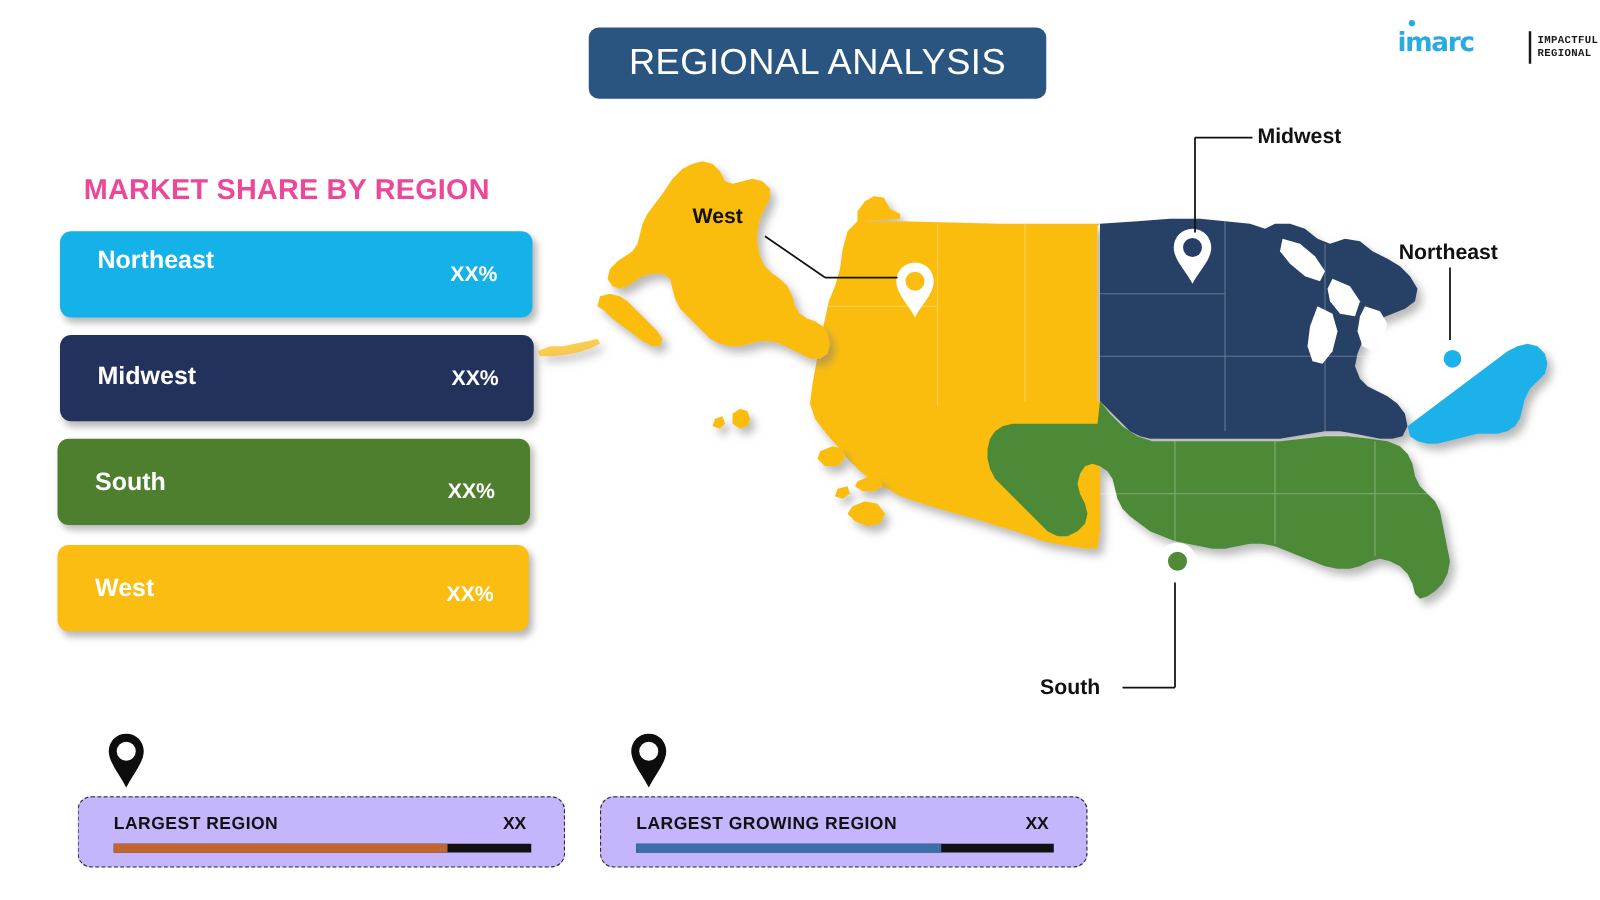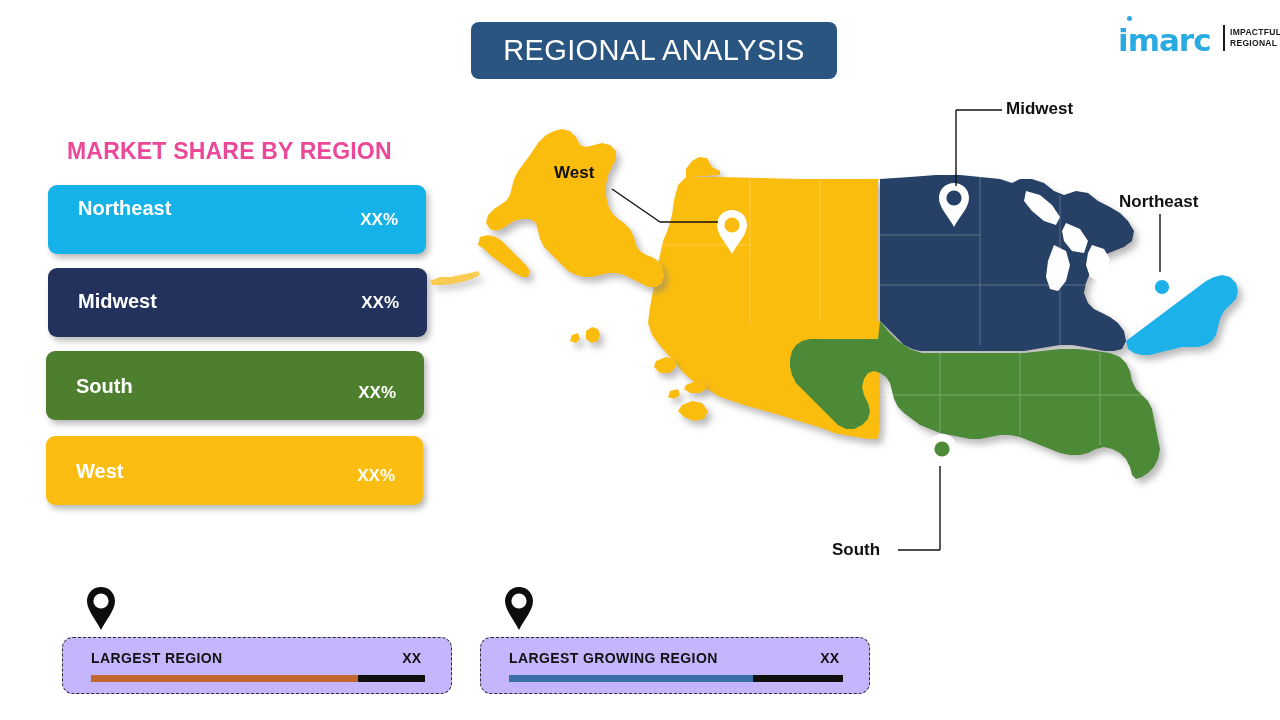--- a/index.html
+++ b/index.html
@@ -25,37 +25,37 @@
     font-size: 29px;
     font-weight: normal;
     letter-spacing: 0.4px;
     font-family: "Liberation Sans", sans-serif;
   }
 
   
   .logo { position: absolute; left: 1118px; top: 16px; width: 150px; height: 44px; }
   .logo-word {
     position: absolute; left: 0; top: 6px;
-    font-size: 31px; font-weight: bold;
+    font-size: 21px; font-weight: bold;
     color: #29ABE2; letter-spacing: -1px;
     font-family: "DejaVu Sans", sans-serif;
   }
   .logo-dot {
     position: absolute; left: 9px; top: 0px;
     width: 5px; height: 5px; border-radius: 50%;
     background: #29ABE2;
   }
   .logo-rule {
     position: absolute; left: 105px; top: 9px;
     width: 2px; height: 26px; background: #1a1a1a;
   }
   .logo-sub {
     position: absolute; left: 112px; top: 11px;
     font-size: 8.5px; font-weight: bold; color: #1a1a1a;
-    line-height: 11px; letter-spacing: 0.3px;
+    line-height: 11px; letter-spacing: 0.3px; font-family: Liberation Mono, monospace;
   }
 
   
   .panel-title {
     position: absolute; left: 67px; top: 138px;
     font-size: 23px; font-weight: bold; color: #ec4899;
     letter-spacing: 0.2px;
   }
   .bars { position: absolute; left: 0; top: 0; }
   .bar {

